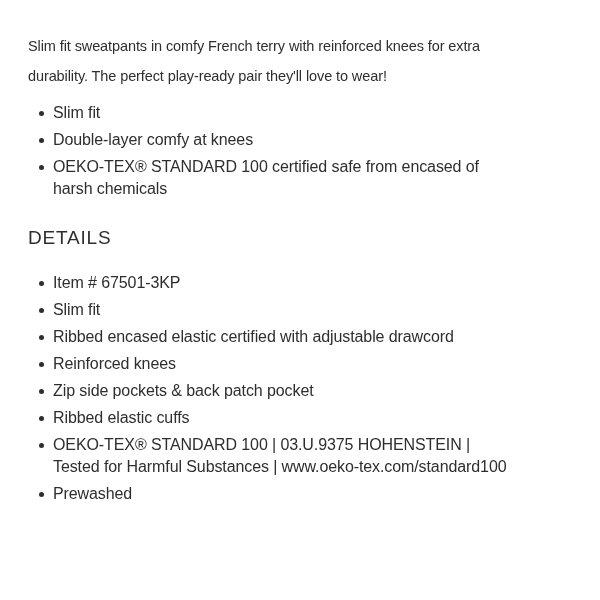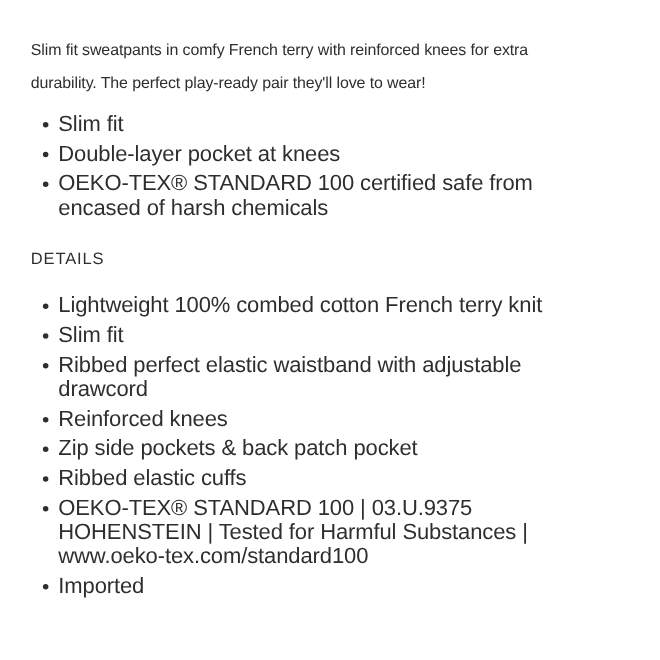--- a/index.html
+++ b/index.html
@@ -27,62 +27,62 @@
     line-height: 30px;
     letter-spacing: -0.1px;
   }
   ul.bullets {
     list-style: none;
     margin: 0;
     padding: 0 0 0 25px;
   }
   ul.bullets li {
     position: relative;
-    font-size: 20px;
+    font-size: 16px;
     line-height: 22px;
     letter-spacing: -0.1px;
     margin-bottom: 5px;
   }
   ul.bullets li::before {
     content: "";
     position: absolute;
     left: -14px;
     top: 8.5px;
     width: 5px;
     height: 5px;
     border-radius: 50%;
     background: #2e2e2e;
   }
   .details-heading {
     margin: 27px 0 23px 0;
-    font-size: 15px;
+    font-size: 19px;
     font-weight: 400;
     letter-spacing: 0.8px;
     color: #2e2e2e;
   }
 </style>
 </head>
 <body>
 
 <div class="page">
 
   <p class="intro">Slim fit sweatpants in comfy French terry with reinforced knees for extra durability. The perfect play-ready pair they'll love to wear!</p>
 
   <ul class="bullets">
     <li>Slim fit</li>
-    <li>Double-layer pocket at knees</li>
+    <li>Double-layer comfy at knees</li>
     <li>OEKO-TEX® STANDARD 100 certified safe from encased of harsh chemicals</li>
   </ul>
 
   <h2 class="details-heading">DETAILS</h2>
 
   <ul class="bullets">
-    <li>Lightweight 100% combed cotton French terry knit</li>
+    <li>Item # 67501-3KP</li>
     <li>Slim fit</li>
-    <li>Ribbed perfect elastic waistband with adjustable drawcord</li>
+    <li>Ribbed encased elastic certified with adjustable drawcord</li>
     <li>Reinforced knees</li>
     <li>Zip side pockets &amp; back patch pocket</li>
     <li>Ribbed elastic cuffs</li>
     <li>OEKO-TEX® STANDARD 100 | 03.U.9375 HOHENSTEIN | Tested for Harmful Substances | www.oeko-tex.com/standard100</li>
-    <li>Imported</li>
+    <li>Prewashed</li>
   </ul>
 
 </div>
 
 </body></html>

